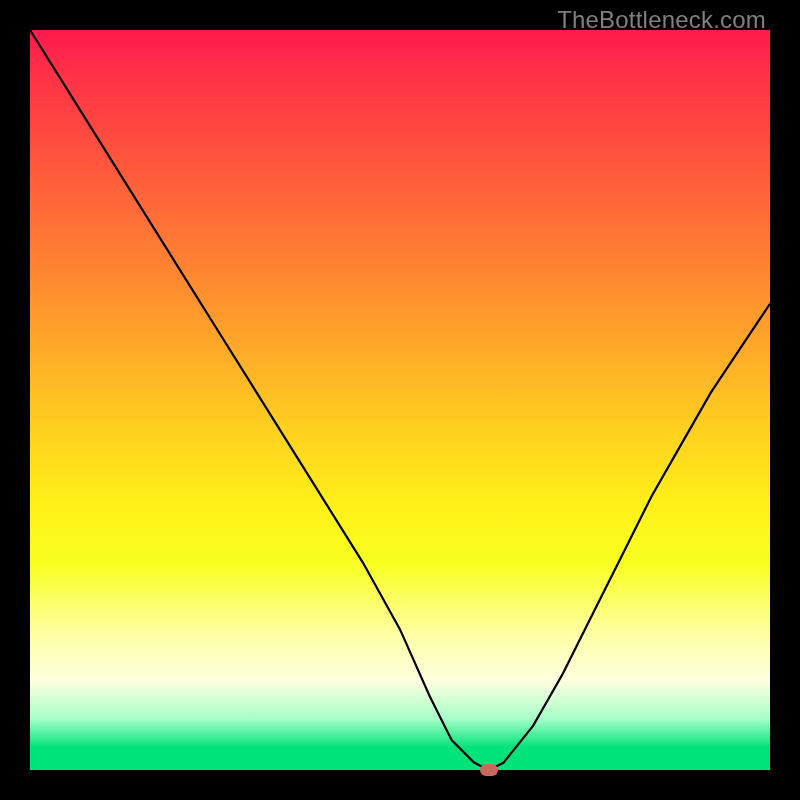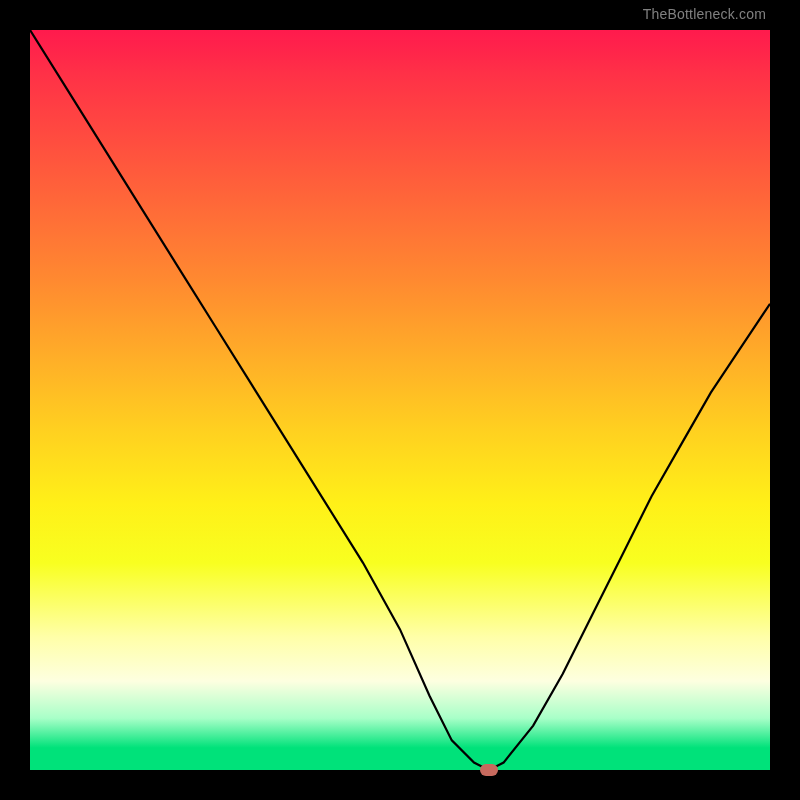--- a/index.html
+++ b/index.html
@@ -14,21 +14,21 @@
       #ffad28 44%,
       #ffd020 54%,
       #fff018 64%,
       #f8ff20 72%,
       #ffffa8 82%,
       #fdffe0 88%,
       #a8ffc8 93%,
       #00e27a 97%,
       #00e27a 100%);
   }
-  .watermark{position:absolute;top:6px;right:34px;color:#808080;font-size:14px;font-weight:500;letter-spacing:0.2px}
+  .watermark{position:absolute;top:6px;right:34px;color:#808080;font-size:24px;font-weight:500;letter-spacing:0.2px}
   svg.curve{position:absolute;left:30px;top:30px;width:740px;height:740px}
   .dot{position:absolute;width:18px;height:12px;border-radius:6px;background:#c76a5e;transform:translate(-50%,-50%)}
 </style>
 </head>
 <body>
 
 <div class="frame">
   <div class="plot"></div>
   <div class="watermark">TheBottleneck.com</div>
   <svg class="curve" viewBox="0 0 740 740" preserveAspectRatio="none">

